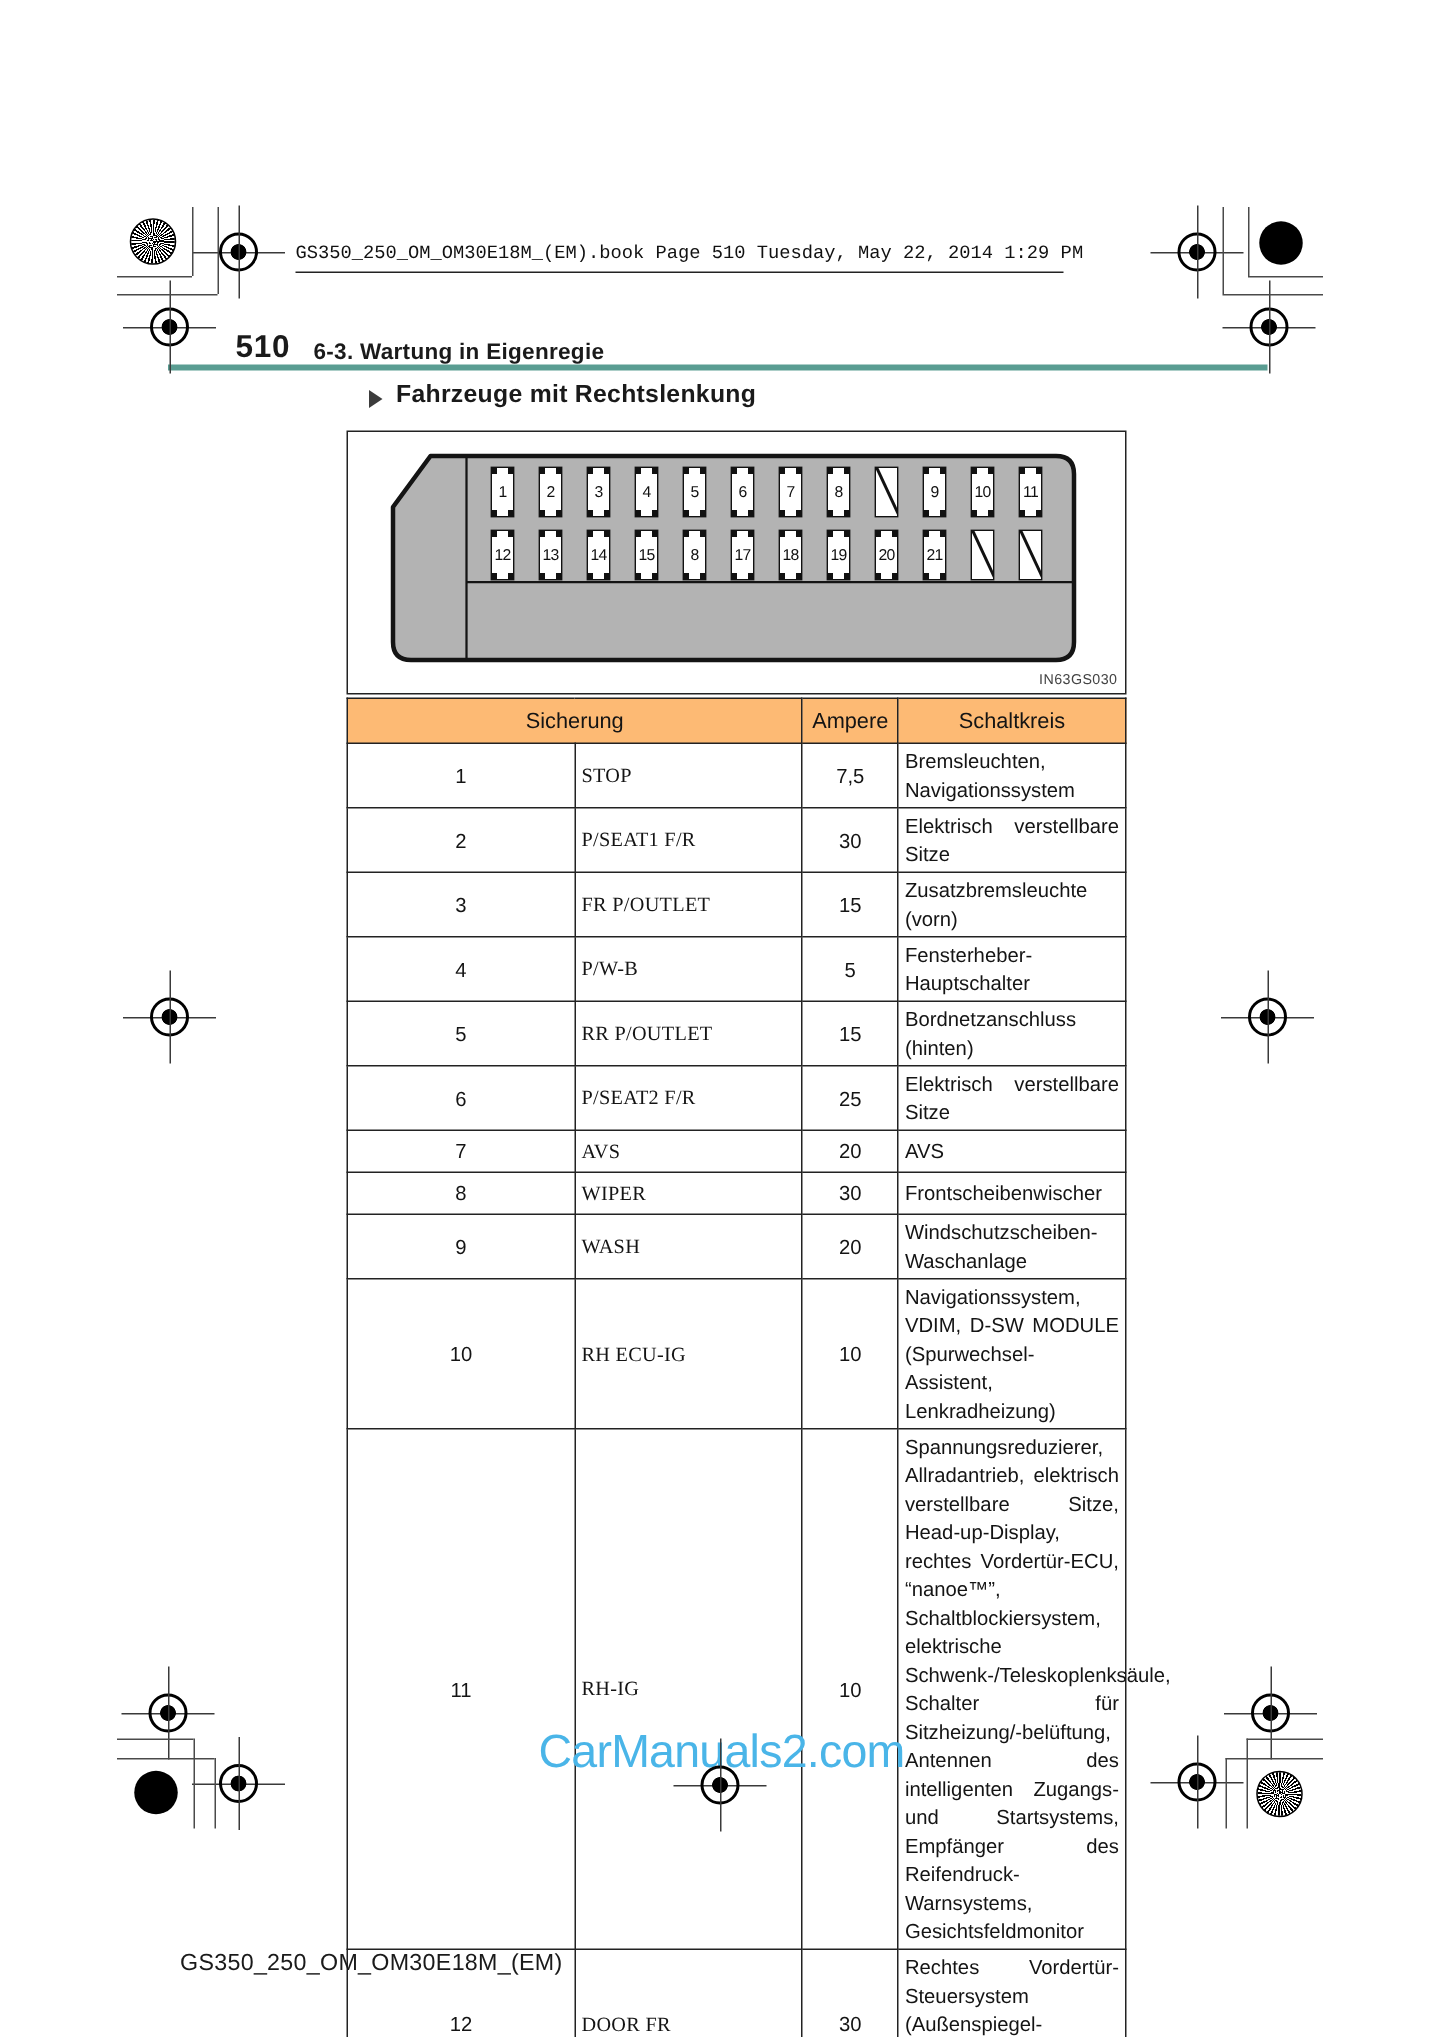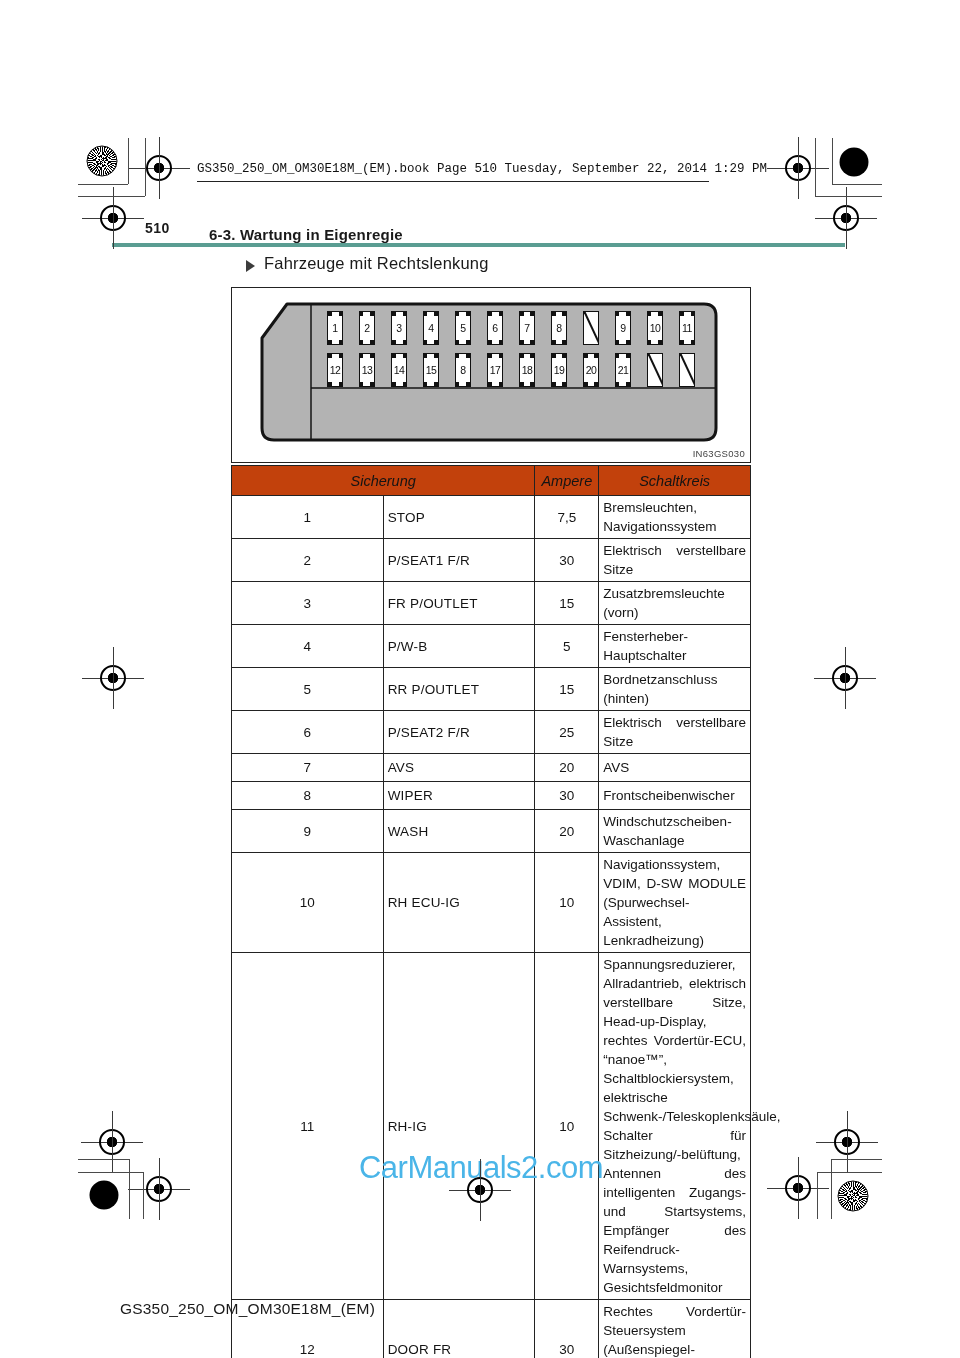--- a/index.html
+++ b/index.html
@@ -14,26 +14,26 @@
   .reg::before{content:"";position:absolute;left:-18px;right:-18px;top:50%;height:1px;background:#3a3a3a;}
   .reg::after{content:"";position:absolute;top:-18px;bottom:-18px;left:50%;width:1px;background:#3a3a3a;}
   .dot{position:absolute;width:29px;height:29px;border-radius:50%;transform:translate(-50%,-50%);}
   .dot.striped{background:repeating-conic-gradient(#000 0deg 5deg,#fff 5deg 10deg);border:1px solid #000;}
   .dot.solid{background:#000;}
 
   
   .slug{position:absolute;left:197px;top:162px;font-family:"Liberation Mono",monospace;
         font-size:12.5px;letter-spacing:0;color:#111;white-space:nowrap;}
   .slug-line{position:absolute;left:197px;top:181px;width:512px;height:1px;background:#222;}
-  .pagenum{position:absolute;left:145px;top:220px;font-size:14px;font-weight:700;letter-spacing:.5px;}
+  .pagenum{position:absolute;left:157px;top:220px;font-size:21px;font-weight:700;letter-spacing:.5px;}
   .chapter{position:absolute;left:209px;top:226px;font-size:15px;font-weight:600;letter-spacing:.2px;}
   .rule{position:absolute;left:112px;top:243px;width:733px;height:4px;background:#5a9d92;}
   .tri{position:absolute;left:246px;top:260px;width:0;height:0;
        border-left:9px solid #3c3c3c;border-top:6px solid transparent;border-bottom:6px solid transparent;}
-  .section{position:absolute;left:264px;top:254px;font-size:16.5px;font-weight:400;letter-spacing:.2px;}
+  .section{position:absolute;left:264px;top:254px;font-size:16.5px;font-weight:700;letter-spacing:.2px;}
 
   
   .figure{position:absolute;left:231px;top:287px;width:520px;height:176px;
           border:1.5px solid #222;background:#fff;box-sizing:border-box;}
   .figure svg{position:absolute;left:0;top:0;}
   .fuse-row{position:absolute;left:95px;display:flex;gap:16px;}
   .fuse-row.r0{top:23px;}
   .fuse-row.r1{top:65px;}
   .fuse{position:relative;width:16px;height:34px;background:#fff;border:1.5px solid #111;
         box-sizing:border-box;display:flex;align-items:center;justify-content:center;
@@ -45,39 +45,39 @@
   .fuse.blank::before,.fuse.blank::after{display:none;}
   .fuse.blank .diag{position:absolute;left:50%;top:-3px;bottom:-3px;width:1.5px;background:#111;
         transform:rotate(-25deg);}
   .figcode{position:absolute;right:5px;bottom:3px;font-size:9.5px;color:#444;letter-spacing:.3px;}
 
   
   table.fuses{position:absolute;left:231px;top:465px;width:520px;border-collapse:collapse;
         table-layout:fixed;border:1.5px solid #111;}
   table.fuses th,table.fuses td{border:1px solid #222;box-sizing:border-box;
         font-weight:400;color:#141414;}
-  table.fuses th{height:30px;background:#c2410c;font-size:14.5px;font-style:italic;}
+  table.fuses th{height:30px;background:#fdba74;font-size:14.5px;}
   table.fuses td{height:28px;font-size:13.5px;padding:2px 4px;vertical-align:middle;}
   td.c-num{text-align:center;width:28px;padding:2px 0;}
-  td.c-name{width:132px;padding-left:7px;letter-spacing:.2px;}
+  td.c-name{width:132px;padding-left:7px;letter-spacing:.2px;font-family:Liberation Serif, serif;}
   td.c-amp{width:64px;text-align:center;}
   td.c-circ{padding:4px 7px;font-size:13px;line-height:19px;text-align:justify;}
 
   
   .watermark{position:absolute;left:0;top:1150px;width:962px;text-align:center;
         font-size:31px;color:#4ab5e8;letter-spacing:-.5px;}
   .doccode{position:absolute;left:120px;top:1300px;font-size:15.5px;letter-spacing:.2px;}
   .site{position:absolute;left:681px;top:1324px;font-size:26px;color:#9b9b9b;}
 </style>
 </head>
 <body>
 
 <div class="page">
 
-  <div class="slug">GS350_250_OM_OM30E18M_(EM).book  Page 510  Tuesday, September 22, 2014  1:29 PM</div>
+  <div class="slug">GS350_250_OM_OM30E18M_(EM).book  Page 510  Tuesday, May 22, 2014  1:29 PM</div>
   <div class="slug-line"></div>
 
   <div class="pagenum">510</div>
   <div class="chapter">6-3. Wartung in Eigenregie</div>
   <div class="rule"></div>
   <div class="tri"></div>
   <div class="section">Fahrzeuge mit Rechtslenkung</div>
 
   <div class="figure">
     <svg width="517" height="173" viewBox="0 0 517 173">

